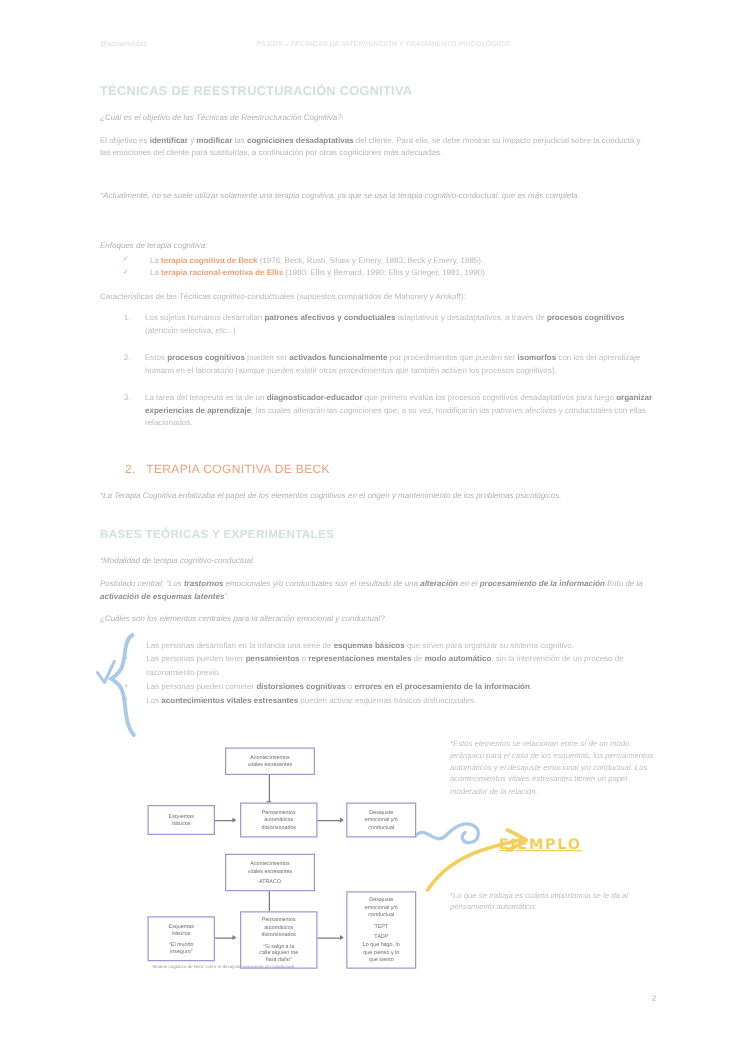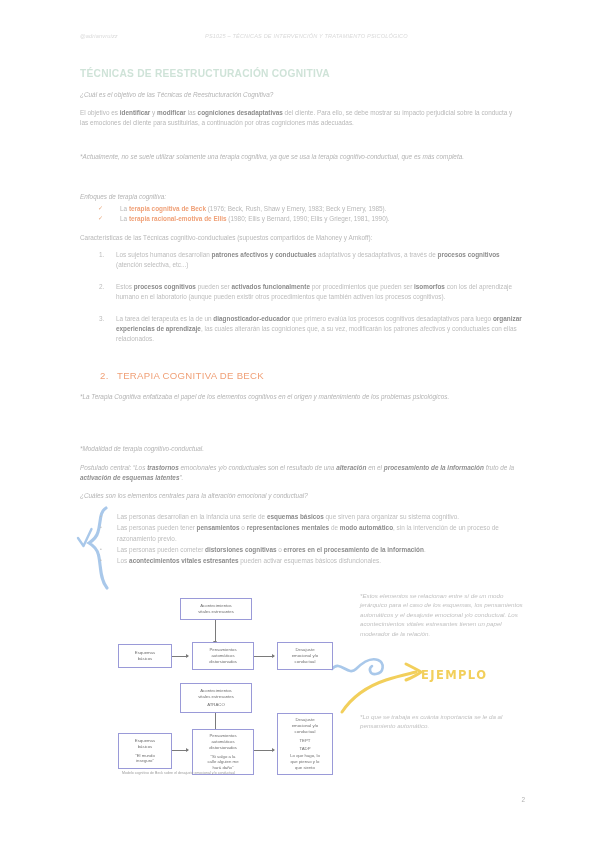--- a/index.html
+++ b/index.html
@@ -71,23 +71,23 @@
   .bl-row{display:flex;align-items:flex-start;margin-bottom:1px;font-size:6.4px;line-height:1.6;color:#bcbcbc;}
   .bl-dot{width:17px;flex:none;font-size:5px;line-height:1.9;color:#bcbcbc;}
   .bl-txt{flex:1;}
   .bl-txt b{color:#8c8c8c;font-weight:bold;}
 
   
   .ink{position:absolute;pointer-events:none;}
   #brace{left:76px;top:505px;}
   #yellow-arrow{left:338px;top:650px;}
   .ejemplo{
-    position:absolute;left:421px;top:668px;
+    position:absolute;left:399px;top:668px;
     font-family:"DejaVu Sans", sans-serif;font-weight:bold;
-    font-size:11.5px;color:#f2cf5b;letter-spacing:1.4px;
+    font-size:11.5px;color:#f2cf5b;letter-spacing:1.4px;text-decoration:underline;
   }
 
   
   .annot{position:absolute;font-style:italic;font-size:6.2px;color:#c0c0c0;line-height:1.52;}
   #annot1{left:360px;top:591px;width:166px;}
   #annot2{left:360px;top:712px;width:166px;}
 
   
   .diagram{position:absolute;}
   #diag1{left:118px;top:598px;width:215px;height:78px;}
@@ -152,20 +152,21 @@
       <span class="num-idx">3.</span>
       <span class="num-txt">La tarea del terapeuta es la de un <b>diagnosticador-educador</b> que primero evalúa los procesos cognitivos desadaptativos para luego <b>organizar experiencias de aprendizaje</b>, las cuales alterarán las cogniciones que, a su vez, modificarán los patrones afectivos y conductuales con ellas relacionados.</span>
     </div>
   </div>
 
   <h2 class="sub-orange">
     <span class="num">2.</span><span>TERAPIA COGNITIVA DE BECK</span>
   </h2>
   <p class="body note" id="beckNote">*La Terapia Cognitiva enfatizaba el papel de los elementos cognitivos en el origen y mantenimiento de los problemas psicológicos.</p>
 
+  <h2 class="sub-teal">BASES TEÓRICAS Y EXPERIMENTALES</h2>
   <p class="body note" id="mod">*Modalidad de terapia cognitivo-conductual.</p>
   <p class="body note" id="post"><i>Postulado central</i>: “Los <b>trastornos</b> emocionales y/o conductuales son el resultado de una <b>alteración</b> en el <b>procesamiento de la información</b> fruto de la <b>activación de esquemas latentes</b>”.</p>
   <p class="body q" id="q2">¿Cuáles son los elementos centrales para la alteración emocional y conductual?</p>
 
   <svg class="ink" id="brace" width="56" height="88" viewBox="0 0 56 88">
     <path d="M30 3 C23 7, 25 18, 22 27 C20.5 33, 16 36, 13 38 C16.5 40, 21 43, 22.5 50 C25 60, 23.5 74, 31 83" fill="none" stroke="#a9c8ea" stroke-width="3.1" stroke-linecap="round"></path>
     <path d="M2 33 L7.5 41 L15.5 24" fill="none" stroke="#a9c8ea" stroke-width="2.4" stroke-linecap="round" stroke-linejoin="round"></path>
   </svg>
 
   <div class="bullist">

